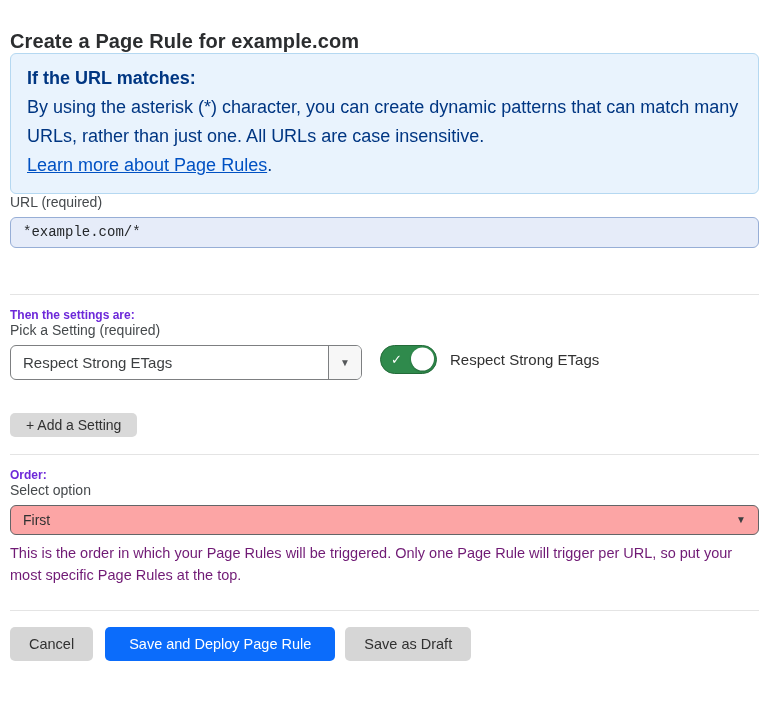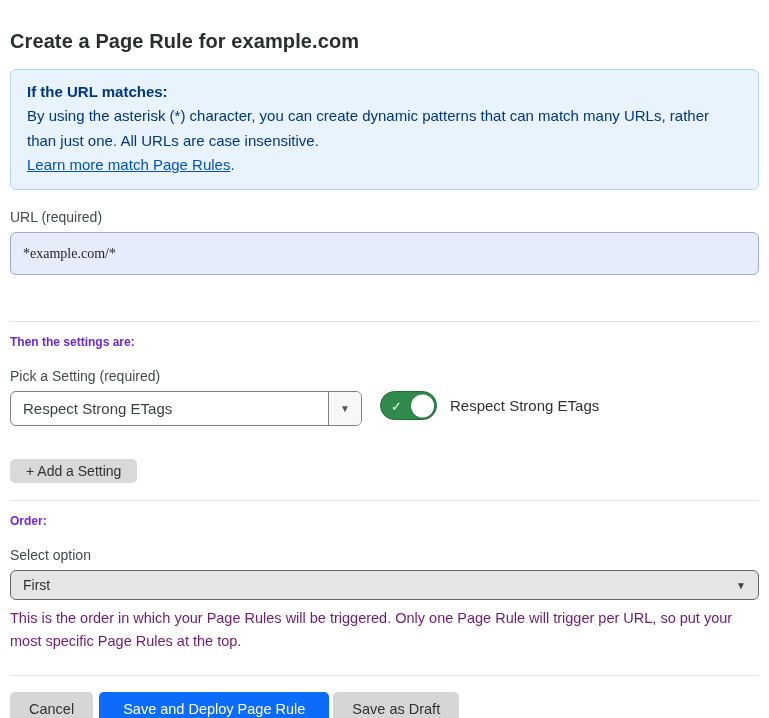--- a/index.html
+++ b/index.html
@@ -11,51 +11,50 @@
   }
   .container { padding: 28px 10px 0 10px; }
 
   .page-title {
     font-size: 20px; font-weight: 700; color: #2b2d2f;
     margin-top: 2px; letter-spacing: 0.1px;
   }
 
   
   .info-box {
-    margin-top: 16px;
     background: #e9f3fd;
     border: 1px solid #b5d8f1;
     border-radius: 6px;
     padding: 10px 16px 12px 16px;
     color: #003682;
-    font-size: 15px;
+    font-size: 18px;
     line-height: 1.62;
   }
   .info-box .info-heading { font-weight: 700; }
   .info-box a.info-link {
     color: #0051c3; text-decoration: underline; cursor: pointer;
   }
   .info-box .link-suffix { color: #003682; }
 
   
   .field-label {
     display: block;
     font-size: 14px; color: #45494c;
-    margin-top: 19px; margin-bottom: 7px;
+    margin-bottom: 7px;
   }
 
   
   .url-input {
-    width: 100%; height: 43px;
+    width: 100%; height: 31px;
     background: #e6ecf9;
     border: 1px solid #97aed6;
     border-radius: 6px;
     padding: 0 12px;
     font-size: 14px; color: #25282b;
-    font-family: Liberation Serif, serif;
+    font-family: Liberation Mono, monospace;
     outline: none;
   }
 
   .divider { border: none; border-top: 1px solid #e4e4e4; height: 0; }
   .divider-1 { margin-top: 46px; }
   .divider-2 { margin-top: 17px; }
   .divider-3 { margin-top: 23px; }
 
   .section-heading {
     font-size: 12px; font-weight: 700; color: #6d28d9;
@@ -119,56 +118,56 @@
     cursor: pointer;
     display: inline-block;
   }
 
   
   .order-select {
     display: flex; align-items: center; justify-content: space-between;
     width: 100%; height: 30px;
     border: 1px solid #636567;
     border-radius: 6px;
-    background: #e5e5e5;
+    background: #fca5a5;
     padding: 0 12px;
     font-size: 14px; color: #313131;
     cursor: pointer;
   }
   .order-select .select-arrow { color: #3c3f41; font-size: 10px; }
 
   .help-text {
     margin-top: 7px;
     font-size: 14.5px; color: #701a75;
     line-height: 1.55;
     max-width: 755px;
   }
 
   
-  .footer-buttons { display: flex; align-items: center; margin-top: 16px; gap: 4px; }
+  .footer-buttons { display: flex; align-items: center; margin-top: 16px; gap: 10px; }
   .btn {
     height: 34px; border: none; border-radius: 5px;
     font-size: 14.5px; cursor: pointer;
     font-family: "Liberation Sans", sans-serif;
   }
   .btn-gray { background: #d6d6d6; color: #313131; padding: 0 19px; }
   .btn-primary { background: #0b6cfb; color: #ffffff; padding: 0 24px; margin-left: 2px; }
 </style>
 </head>
 <body>
 
 <div class="container">
 
   <h1 class="page-title">Create a Page Rule for example.com</h1>
 
   <div class="info-box">
     <div class="info-heading">If the URL matches:</div>
     <div class="info-body">By using the asterisk (*) character, you can create dynamic patterns that can match many URLs, rather than just one. All URLs are case insensitive.</div>
     <div>
-      <a class="info-link">Learn more match Page Rules</a><span class="link-suffix">.</span>
+      <a class="info-link">Learn more about Page Rules</a><span class="link-suffix">.</span>
     </div>
   </div>
 
   <label class="field-label">URL (required)</label>
   <input class="url-input" type="text" value="*example.com/*" style="">
 
   <hr class="divider divider-1">
 
   <h2 class="section-heading">Then the settings are:</h2>
 

